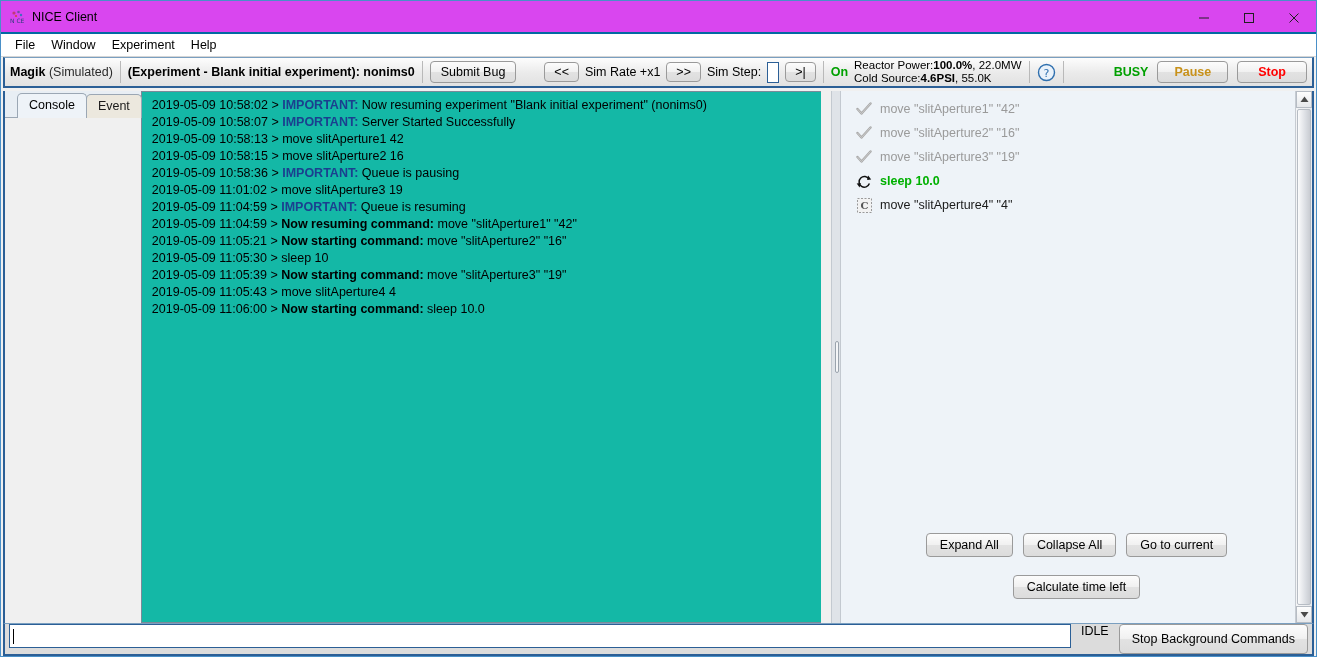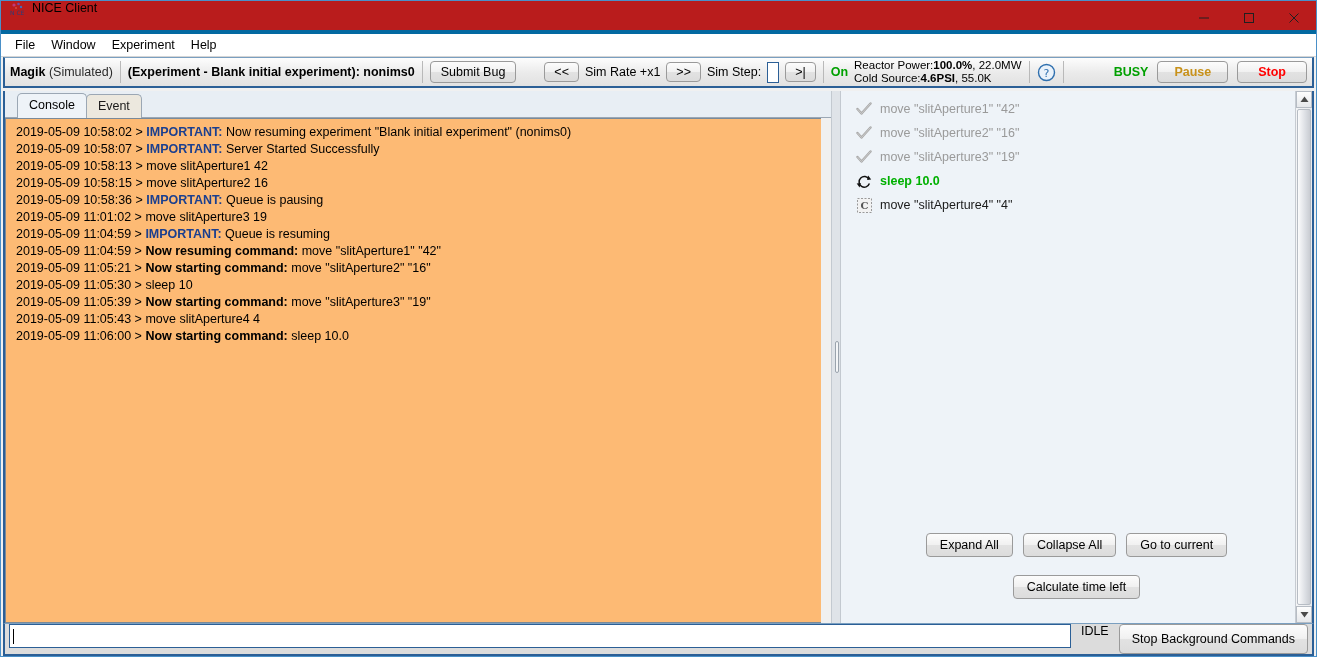--- a/index.html
+++ b/index.html
@@ -13,23 +13,23 @@
     width: 1317px; height: 657px;
     background: #f0f0f0;
     border: 1px solid #4a90c8;
     overflow: hidden;
   }
 
   
   .titlebar {
     position: relative;
     height: 33px;
-    background: #b91c1c;
-    display: flex; align-items: flex-start;
-    border-bottom: 4px solid #0369a1;
+    background: #d946ef;
+    display: flex; align-items: center;
+    border-bottom: 2px solid #0369a1;
   }
   .title-icon {
     width: 16px; height: 16px;
     margin-left: 8px; margin-right: 7px;
     position: relative;
     flex: 0 0 auto;
   }
   .title-text {
     font-size: 12.5px; color: #000;
   }
@@ -121,21 +121,21 @@
   .main {
     position: absolute;
     left: 2px; top: 90px; right: 2px; bottom: 33px;
     display: flex;
     background: #f0f0f0;
     border-left: 2px solid #2b5f96;
     border-right: 2px solid #2b5f96;
   }
   .left-pane {
     width: 826px;
-    display: flex; flex-direction: column;
+    display: flex; 
     background: #f0f0f0;
     position: relative;
   }
   .tabstrip {
     height: 27px;
     display: flex; align-items: flex-end;
     padding-left: 12px;
     background: #e8eef4;
     position: relative;
   }
@@ -160,21 +160,21 @@
     z-index: 3;
     padding-bottom: 6px;
   }
   .tab.inactive {
     background: #ece8de;
     color: #1a1a1a;
     z-index: 1;
   }
   .console {
     flex: 1;
-    background: #fdba74;
+    background: #14b8a6;
     border: 1px solid #7a8a99;
     border-right: none;
     margin: 0 10px 0 0;
     position: relative;
     overflow: hidden;
   }
   .console-inner {
     padding: 5px 0 0 10px;
   }
   .logline {

